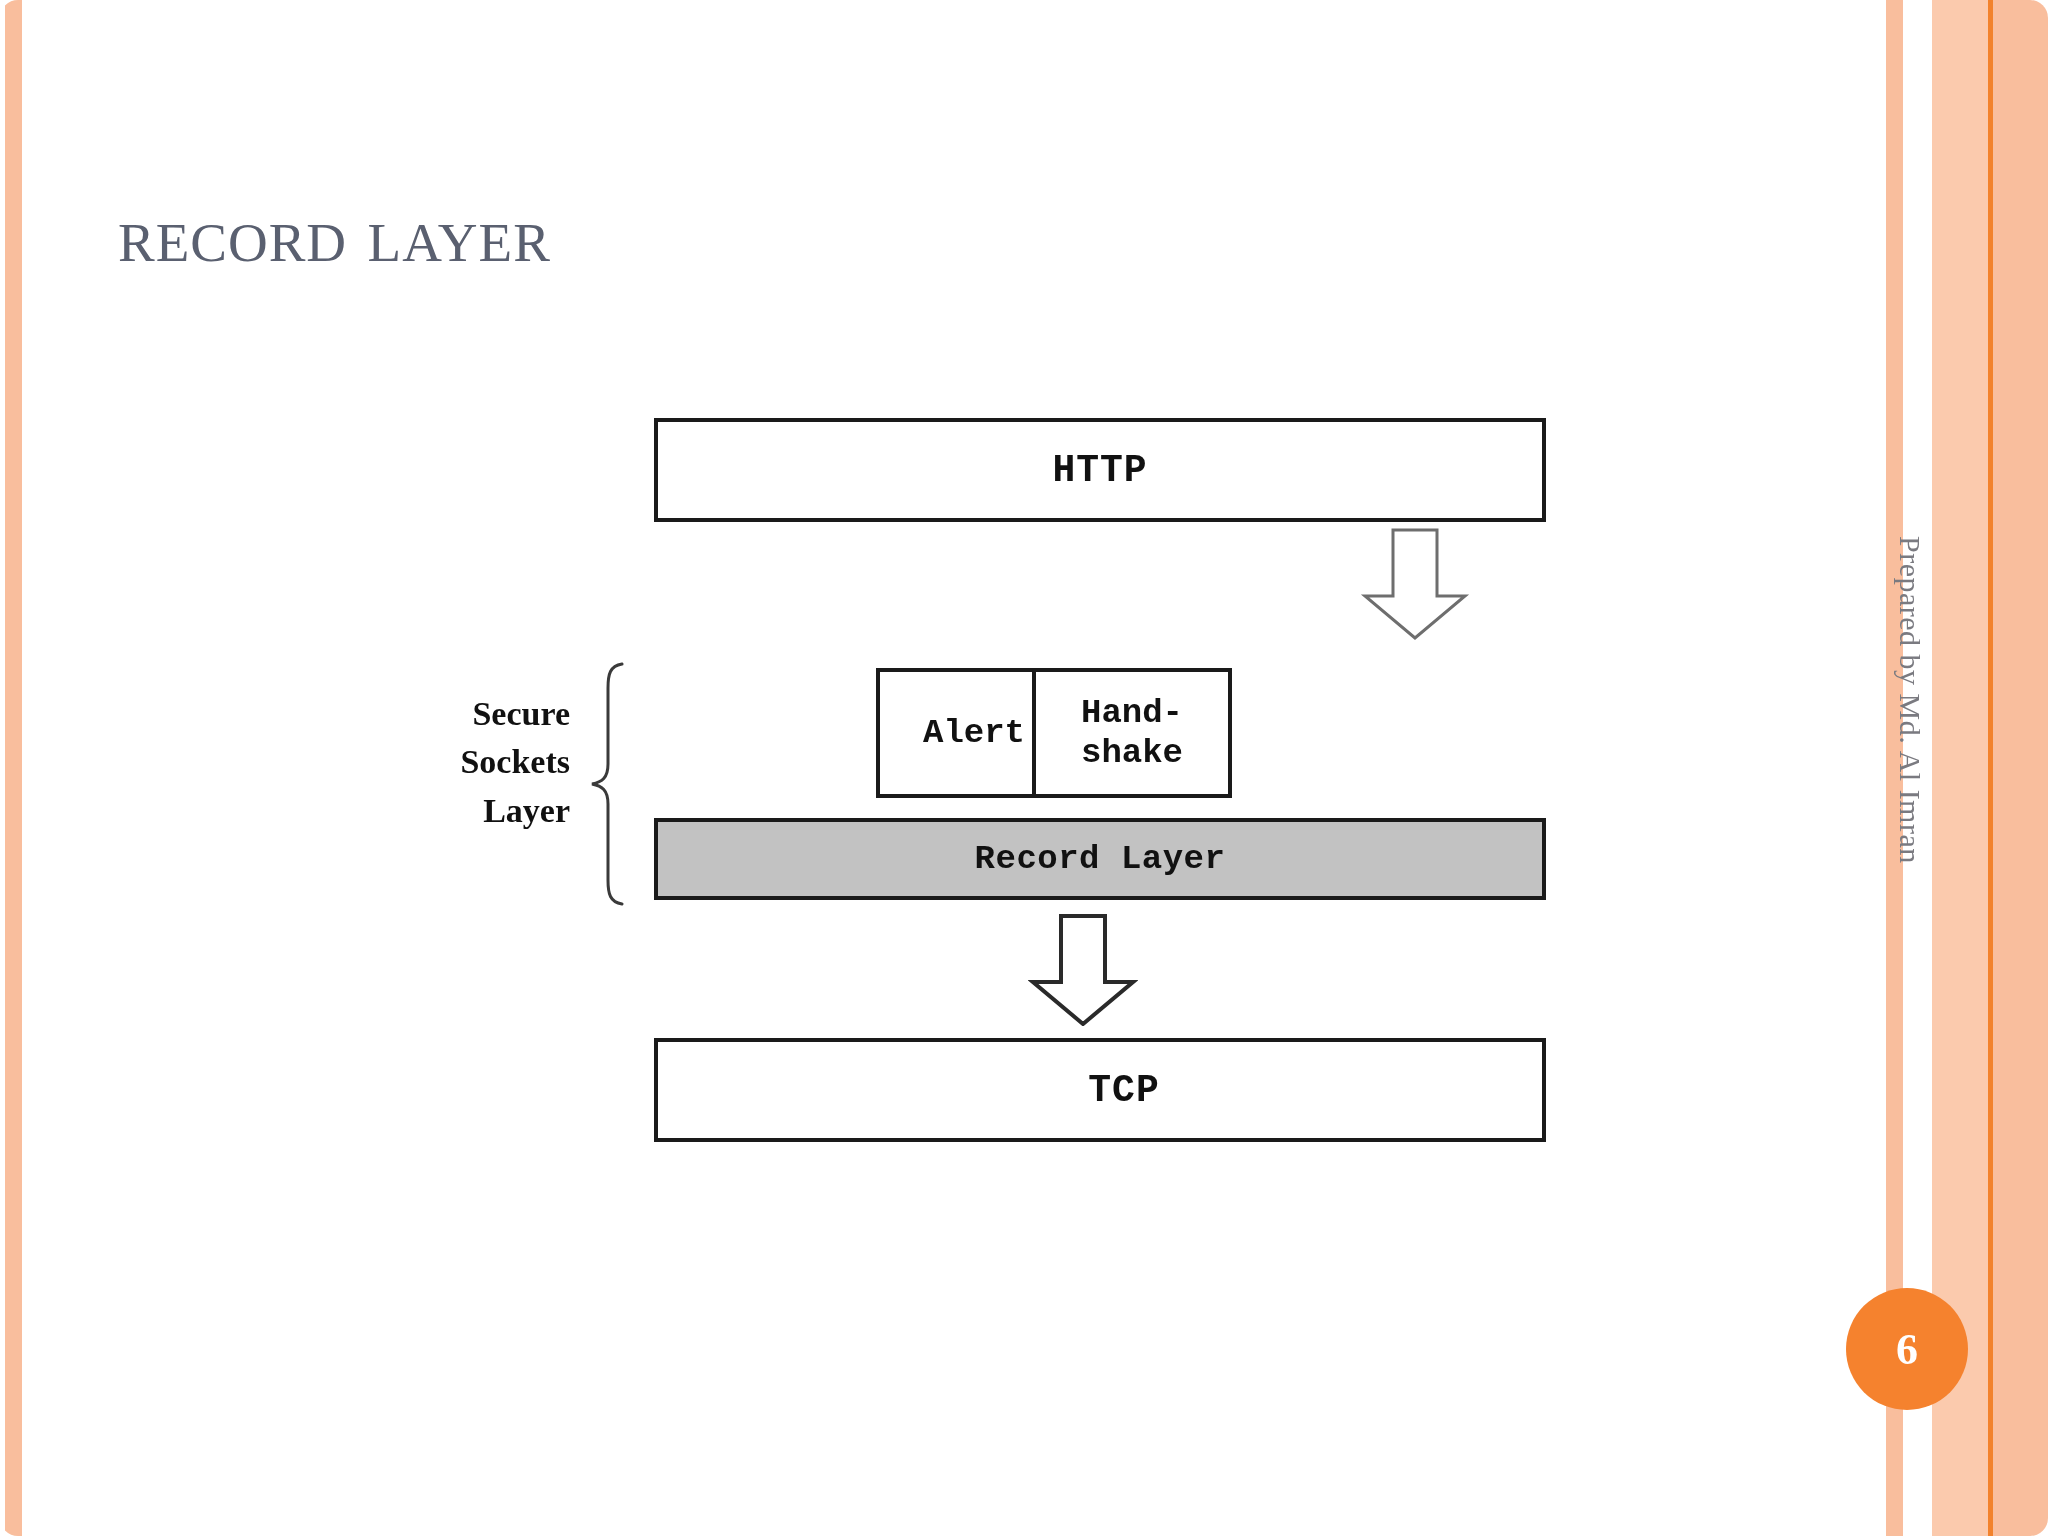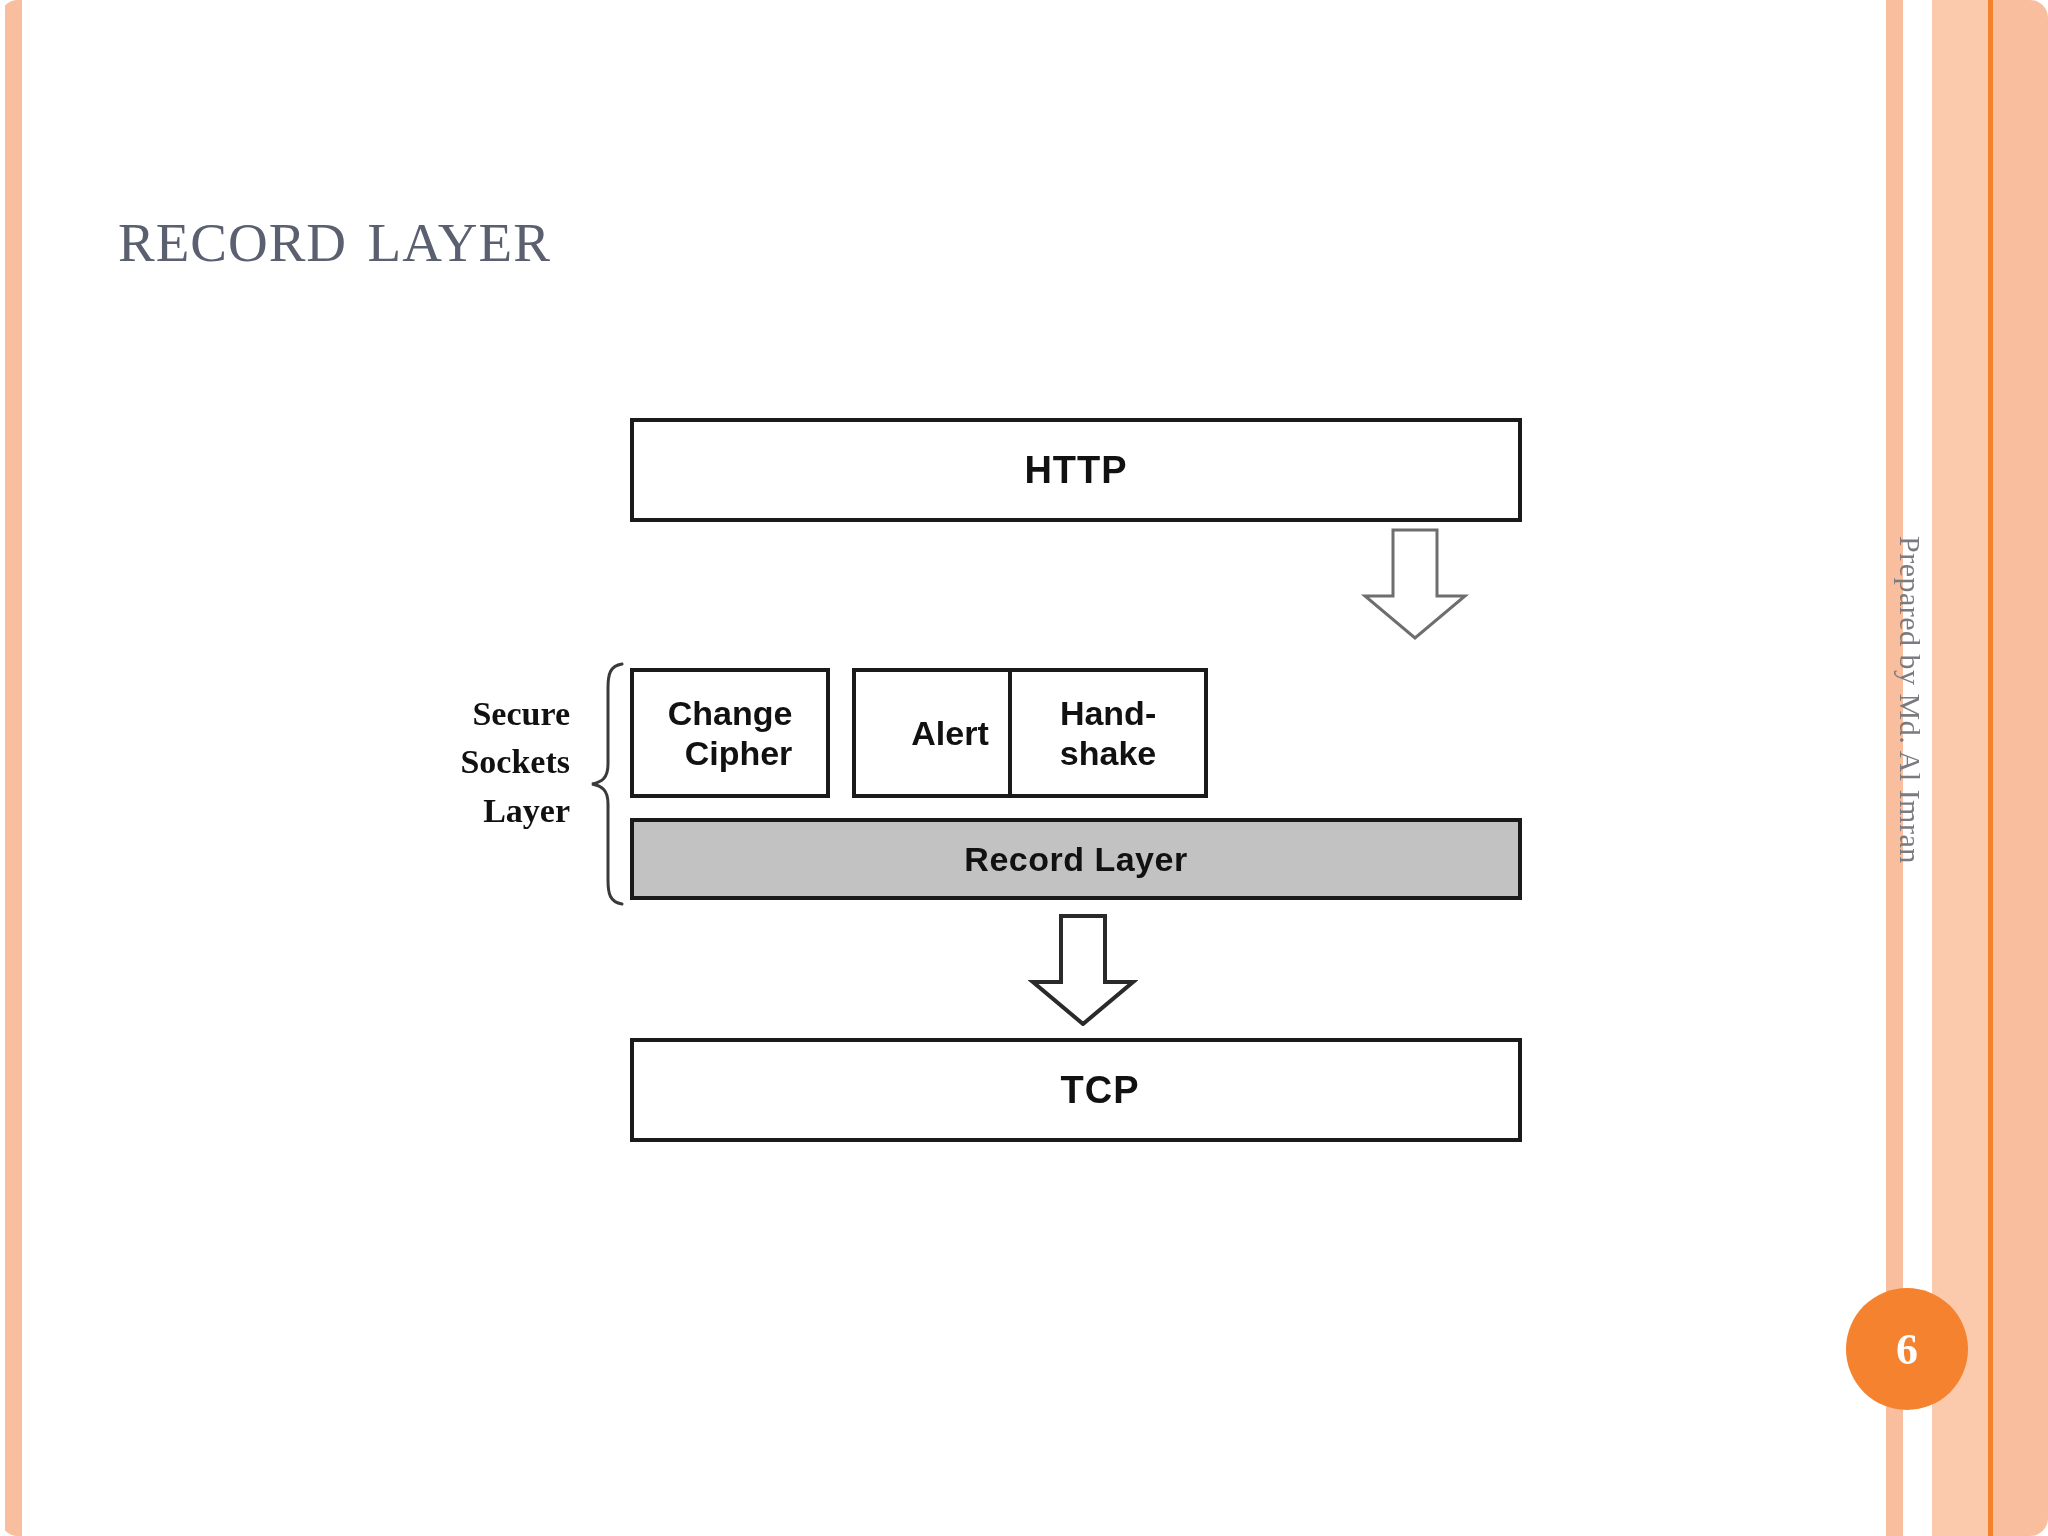--- a/index.html
+++ b/index.html
@@ -49,23 +49,24 @@
   
   .dbox {
     position: absolute;
     box-sizing: border-box;
     background: #ffffff;
     border: 4px solid #1a1a1a;
     display: flex;
     align-items: center;
     justify-content: center;
     text-align: right;
-    font-family: Liberation Sans, sans-serif;
+    font-family: Liberation Mono, monospace;
     font-weight: bold;
     color: #111111;
+    margin-left: 24px;
   }
 
   #http-box {
     left: 630px; top: 418px;
     width: 892px; height: 104px;
     font-size: 38px;
     letter-spacing: 1px;
   }
   #tcp-box {
     left: 630px; top: 1038px;
@@ -187,26 +188,20 @@
     <div>Secure</div>
     <div>Sockets</div>
     <div>Layer</div>
   </div>
   <div id="ssl-brace">
     <svg viewBox="0 0 40 248" width="40" height="248" aria-hidden="true">
       <path d="M36,4 C24,6 22,14 22,28 L22,104 C22,118 16,122 6,124 C16,126 22,130 22,144 L22,220 C22,234 24,242 36,244" fill="none" stroke="#3a3a3a" stroke-width="3" stroke-linecap="round"></path>
     </svg>
   </div>
 
-  <div class="dbox proto-box" id="box-change-cipher">
-    <div>
-      <div>Change</div>
-      <div>Cipher</div>
-    </div>
-  </div>
 
   <div class="dbox proto-box" id="box-alert">
     <div>
       <div>Alert</div>
     </div>
   </div>
 
   <div class="dbox proto-box" id="box-handshake">
     <div>
       <div>Hand-</div>

